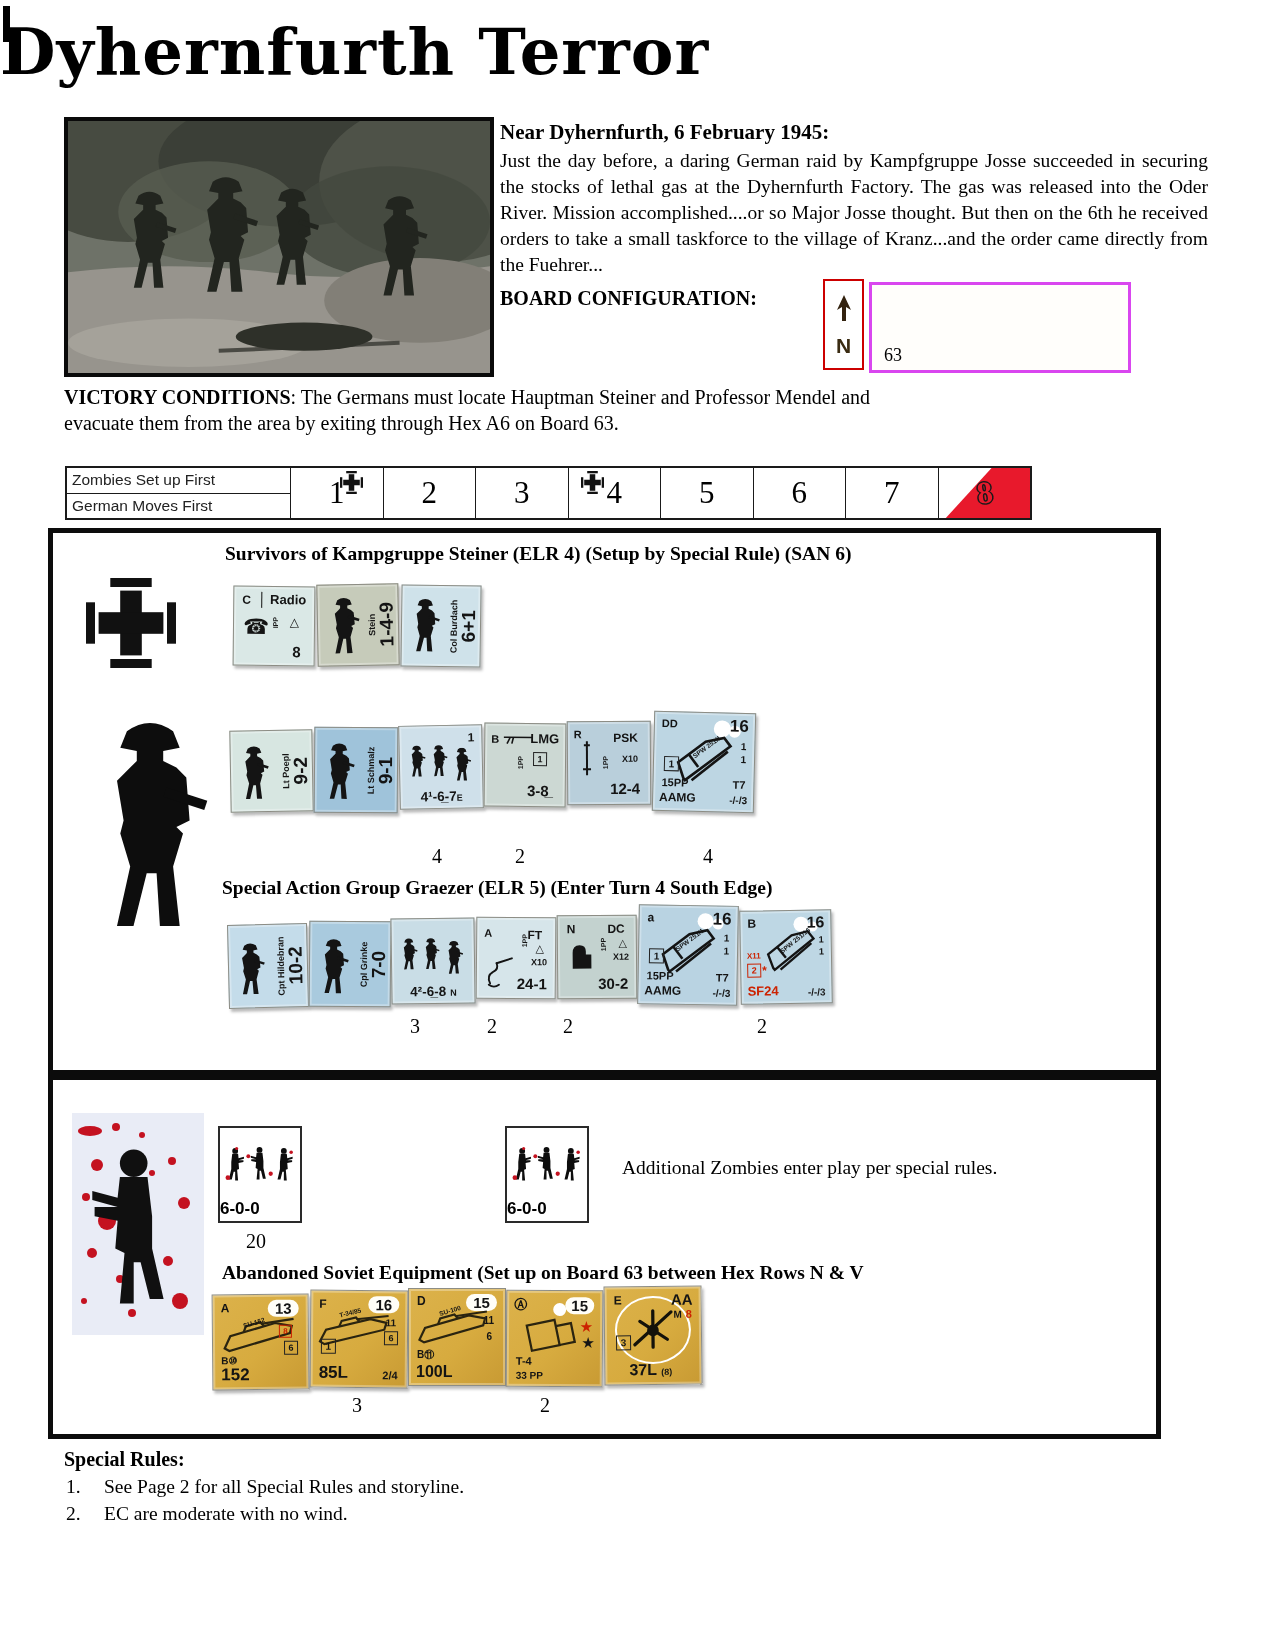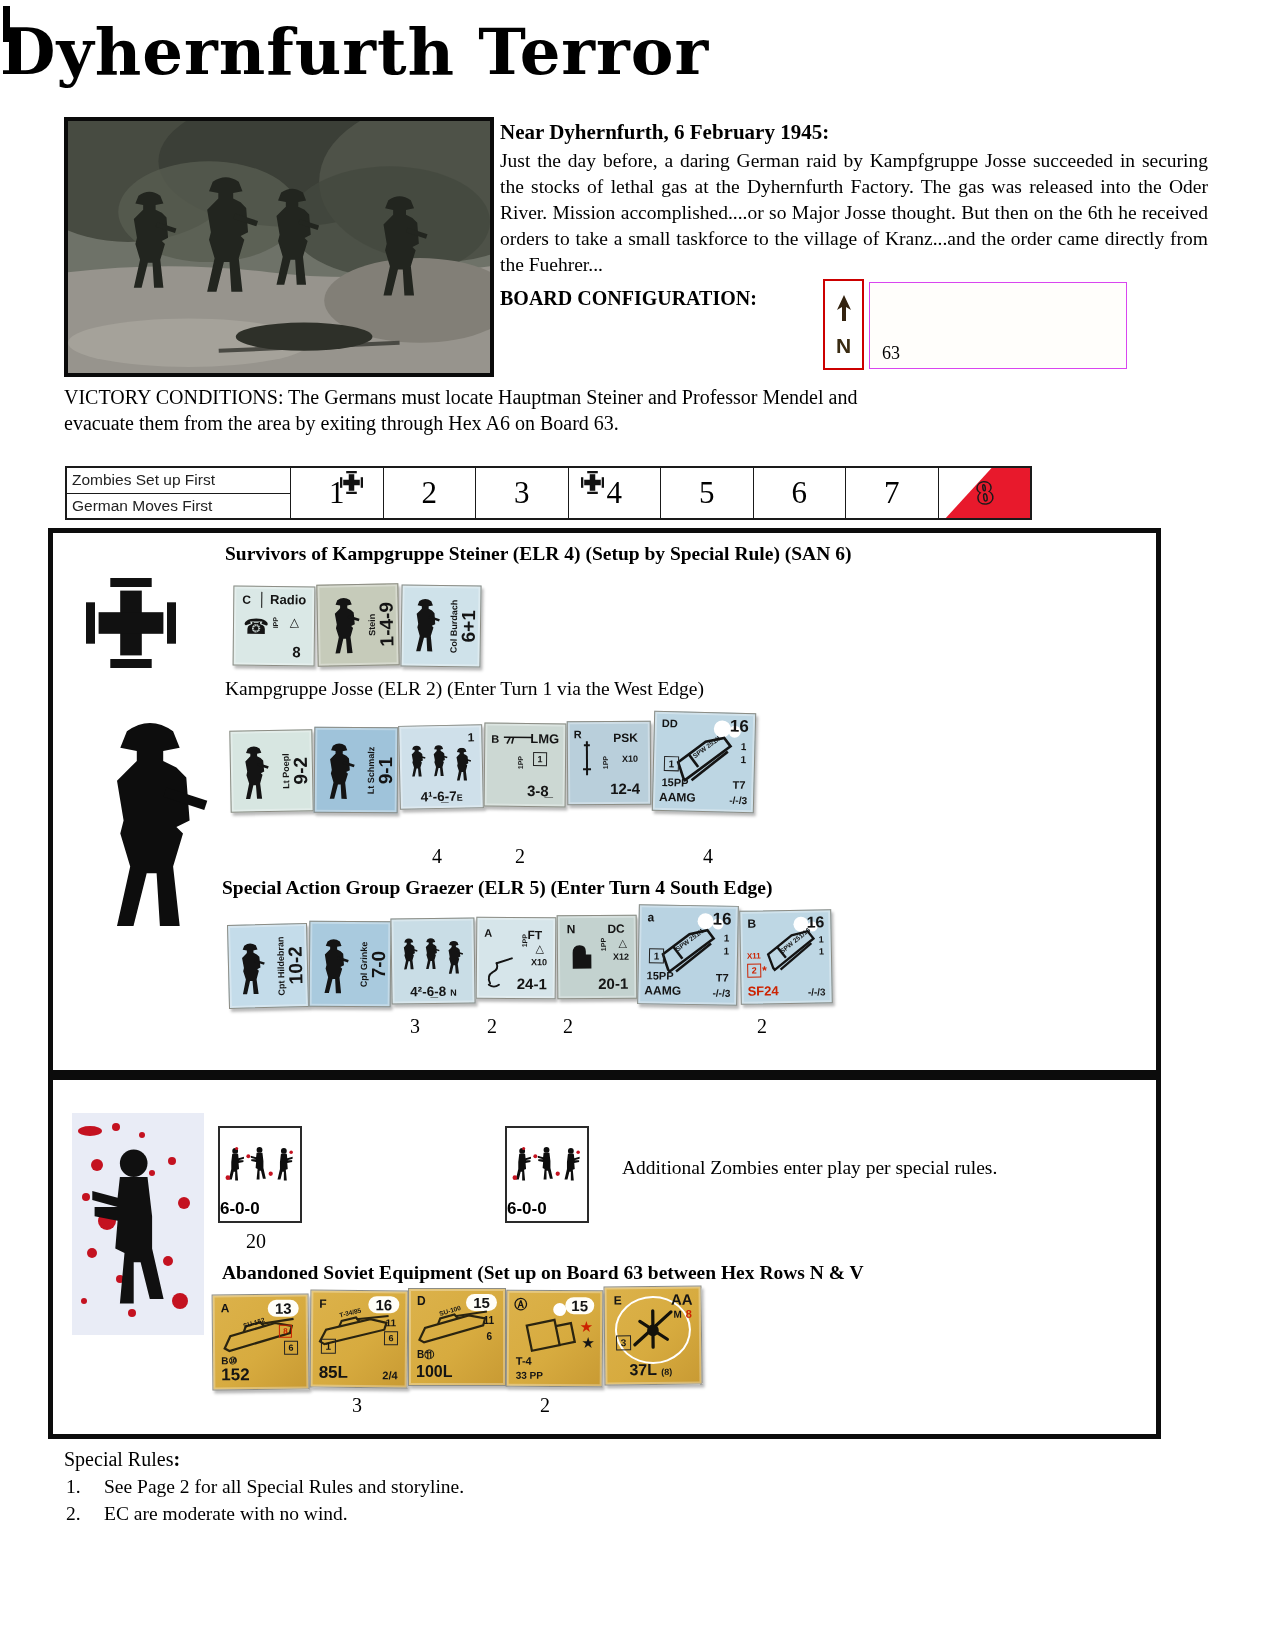--- a/index.html
+++ b/index.html
@@ -1,37 +1,37 @@
 <!DOCTYPE html>
 <html><head>
 <meta charset="utf-8">
 <style>
   html,body{margin:0;padding:0;background:#888;}
   .page{position:relative;width:1275px;height:1650px;background:#ffffff;margin:0 auto;
         font-family:"Liberation Serif",serif;color:#000;overflow:hidden;}
   .abs{position:absolute;}
-  .b{font-weight:normal;margin-top:24px;}
+  .b{font-weight:bold;margin-top:24px;}
 
   
   .scan-mark{left:3px;top:6px;width:7px;height:36px;background:#000;}
   .title{left:0;top:14px;width:100%;text-align:left;
          font-family:"DejaVu Serif",serif;font-weight:bold;font-size:64px;letter-spacing:1px;}
 
   .photo-box{left:64px;top:117px;width:422px;height:252px;border:4px solid #0a0a0a;background:#777;}
   .photo-box svg{display:block;width:100%;height:100%;}
 
   .intro-head{left:500px;top:120px;width:710px;font-size:21px;font-weight:bold;}
   .intro-body{left:500px;top:148px;width:708px;font-size:19.5px;line-height:1.33;text-align:justify;}
 
   .board-label{left:500px;top:287px;font-size:20px;font-weight:bold;}
   .north-box{left:823px;top:279px;width:37px;height:87px;border:2px solid #cc0000;
              display:flex;flex-direction:column;align-items:center;justify-content:center;background:#fff;}
   .north-box svg{width:20px;height:42px;}
   .north-n{font-family:"Liberation Sans",sans-serif;font-weight:bold;font-size:21px;color:#3a2b12;line-height:1;}
-  .board-box{left:869px;top:282px;width:256px;height:85px;border:1px solid #d946ef;background:#fffefb;}
+  .board-box{left:869px;top:282px;width:256px;height:85px;border:3px solid #d946ef;background:#fffefb;}
   .board-num{position:absolute;left:12px;bottom:4px;font-size:18px;}
 
   .victory{left:64px;top:384px;width:848px;font-size:20px;line-height:1.32;}
 
   
   .track{left:65px;top:466px;width:967px;height:54px;display:flex;border:2px solid #1a1a1a;box-sizing:border-box;background:#fff;}
   .track-labels{width:224px;display:flex;flex-direction:column;border-right:1px solid #1a1a1a;box-sizing:border-box;
                 font-family:"Liberation Sans",sans-serif;font-size:15.5px;color:#222;}
   .track-labels div{flex:1;display:flex;align-items:center;padding-left:5px;box-sizing:border-box;}
   .track-labels div:first-child{border-bottom:1px solid #1a1a1a;}
@@ -310,21 +310,20 @@
   <div class="ctr" id="c-burdach">
     <svg class="fig" style="left:6px;bottom:10px;width:34px;height:60px;">
         <use href="#soldier" width="34" height="60"></use>
       </svg>
     <div class="vtext">
       <span class="nm">Col Burdach</span>
       <span class="vl">6+1</span>
     </div>
   </div>
 
-  <div class="hdr" style="left:225px;top:678px;"><span class="b">Kampgruppe Josse</span><span style="font-weight:normal;"> (ELR 2) </span><span class="b">(Enter Turn 1 via the West Edge)</span></div>
 
   <div class="ctr" id="c-poepl">
     <svg class="fig" style="left:6px;bottom:10px;width:34px;height:56px;">
         <use href="#soldier" width="34" height="56"></use>
       </svg>
     <div class="vtext">
       <span class="nm">Lt Poepl</span>
       <span class="vl">9-2</span>
     </div>
   </div>
@@ -458,21 +457,21 @@
 
   <div class="ctr" id="c-dc">
     <span class="corner" style="left:9px;top:6px;font-size:12px;">N</span>
     <svg class="fig" style="left:10px;top:24px;width:28px;height:32px;">
         <use href="#dcicon" width="28" height="32"></use>
       </svg>
     <span class="vtiny" style="left:42px;top:22px;">1PP</span>
     <span class="corner" style="right:11px;top:6px;font-size:12px;">DC</span>
     <span class="abs" style="right:9px;top:21px;font-size:11px;">△</span>
     <span class="corner" style="right:7px;top:36px;font-size:9px;">X12</span>
-    <span class="corner" style="right:8px;bottom:6px;font-size:15px;">20-1</span>
+    <span class="corner" style="right:8px;bottom:6px;font-size:15px;">30-2</span>
   </div>
 
   <div class="ctr" id="c-hta">
     <span class="corner" style="left:8px;top:5px;font-size:12px;">a</span>
     <span class="blob" style="right:24px;top:7px;width:16px;height:16px;"></span>
     <span class="blob" style="right:14px;top:12px;width:11px;height:11px;"></span>
     <span class="corner" style="right:6px;top:3px;font-size:17px;">16</span>
     <svg class="fig" style="left:16px;top:24px;width:64px;height:36px;transform:rotate(-38deg);">
         <use href="#halftrack" width="64" height="36"></use>
       </svg>

